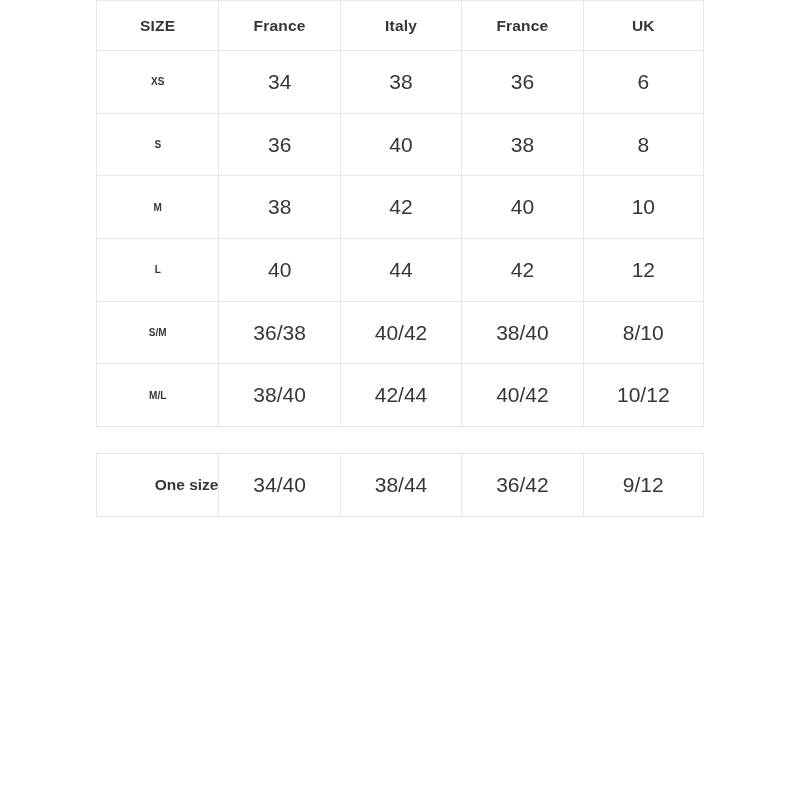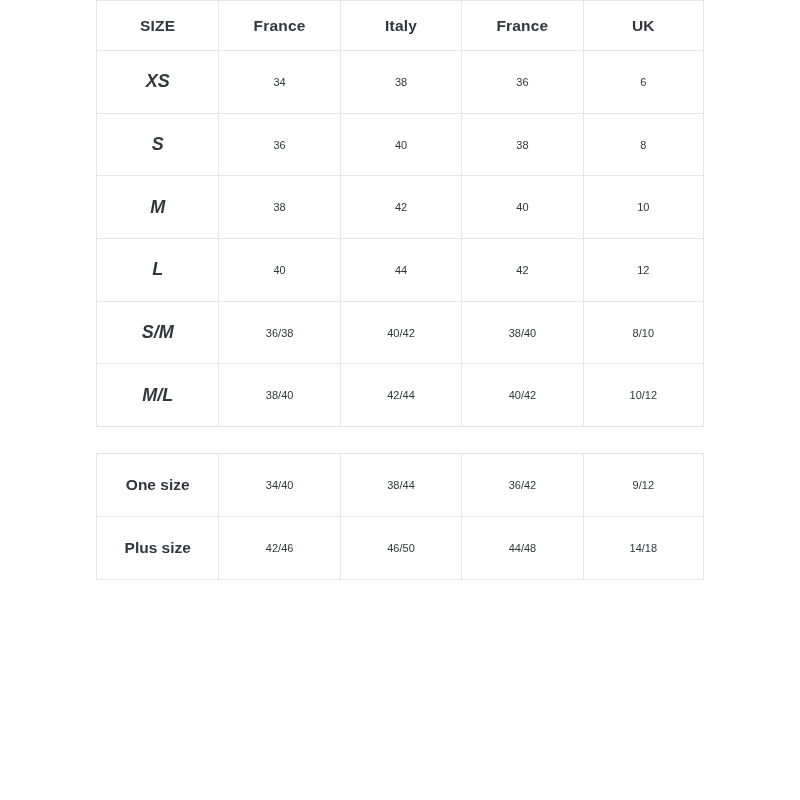--- a/index.html
+++ b/index.html
@@ -26,48 +26,48 @@
     table-layout: fixed;
     width: 608px;
     background: #ffffff;
   }
   table.size-table td,
   table.size-table th {
     border: 1px solid #e6e6e6;
     text-align: center;
     vertical-align: middle;
     font-weight: normal;
-    font-size: 11px;
+    font-size: 21px;
     color: #32363d;
     padding: 0;
   }
   
   col.c1 { width: 117px; }
   col.c2 { width: 116px; }
   col.c3 { width: 116px; }
   col.c4 { width: 116px; }
   col.c5 { width: 115px; }
 
   .main-table tr { height: 62.7px; }
   .main-table thead tr { height: 50px; }
   .main-table thead th {
     font-weight: bold;
     font-size: 15.5px;
     letter-spacing: 0.2px;
   }
   .main-table tbody td.rowhead {
     font-weight: bold;
-    font-size: 18px;
-    font-style: italic;
+    font-size: 10px;
   }
   .second-table { margin-top: 26px; }
   .second-table tr { height: 63px; }
   .second-table td.rowhead {
     font-weight: bold;
     font-size: 15.5px;
+    text-align: right;
   }
 </style>
 </head>
 <body>
 
 <div class="page">
 
   <table class="size-table main-table">
     <colgroup>
       <col class="c1">
@@ -140,23 +140,16 @@
         <col class="c5">
     </colgroup>
     <tbody>
       <tr>
         <td class="rowhead">One size</td>
         <td>34/40</td>
         <td>38/44</td>
         <td>36/42</td>
         <td>9/12</td>
       </tr>
-      <tr>
-        <td class="rowhead">Plus size</td>
-        <td>42/46</td>
-        <td>46/50</td>
-        <td>44/48</td>
-        <td>14/18</td>
-      </tr>
     </tbody>
   </table>
 
 </div>
 
 </body></html>

